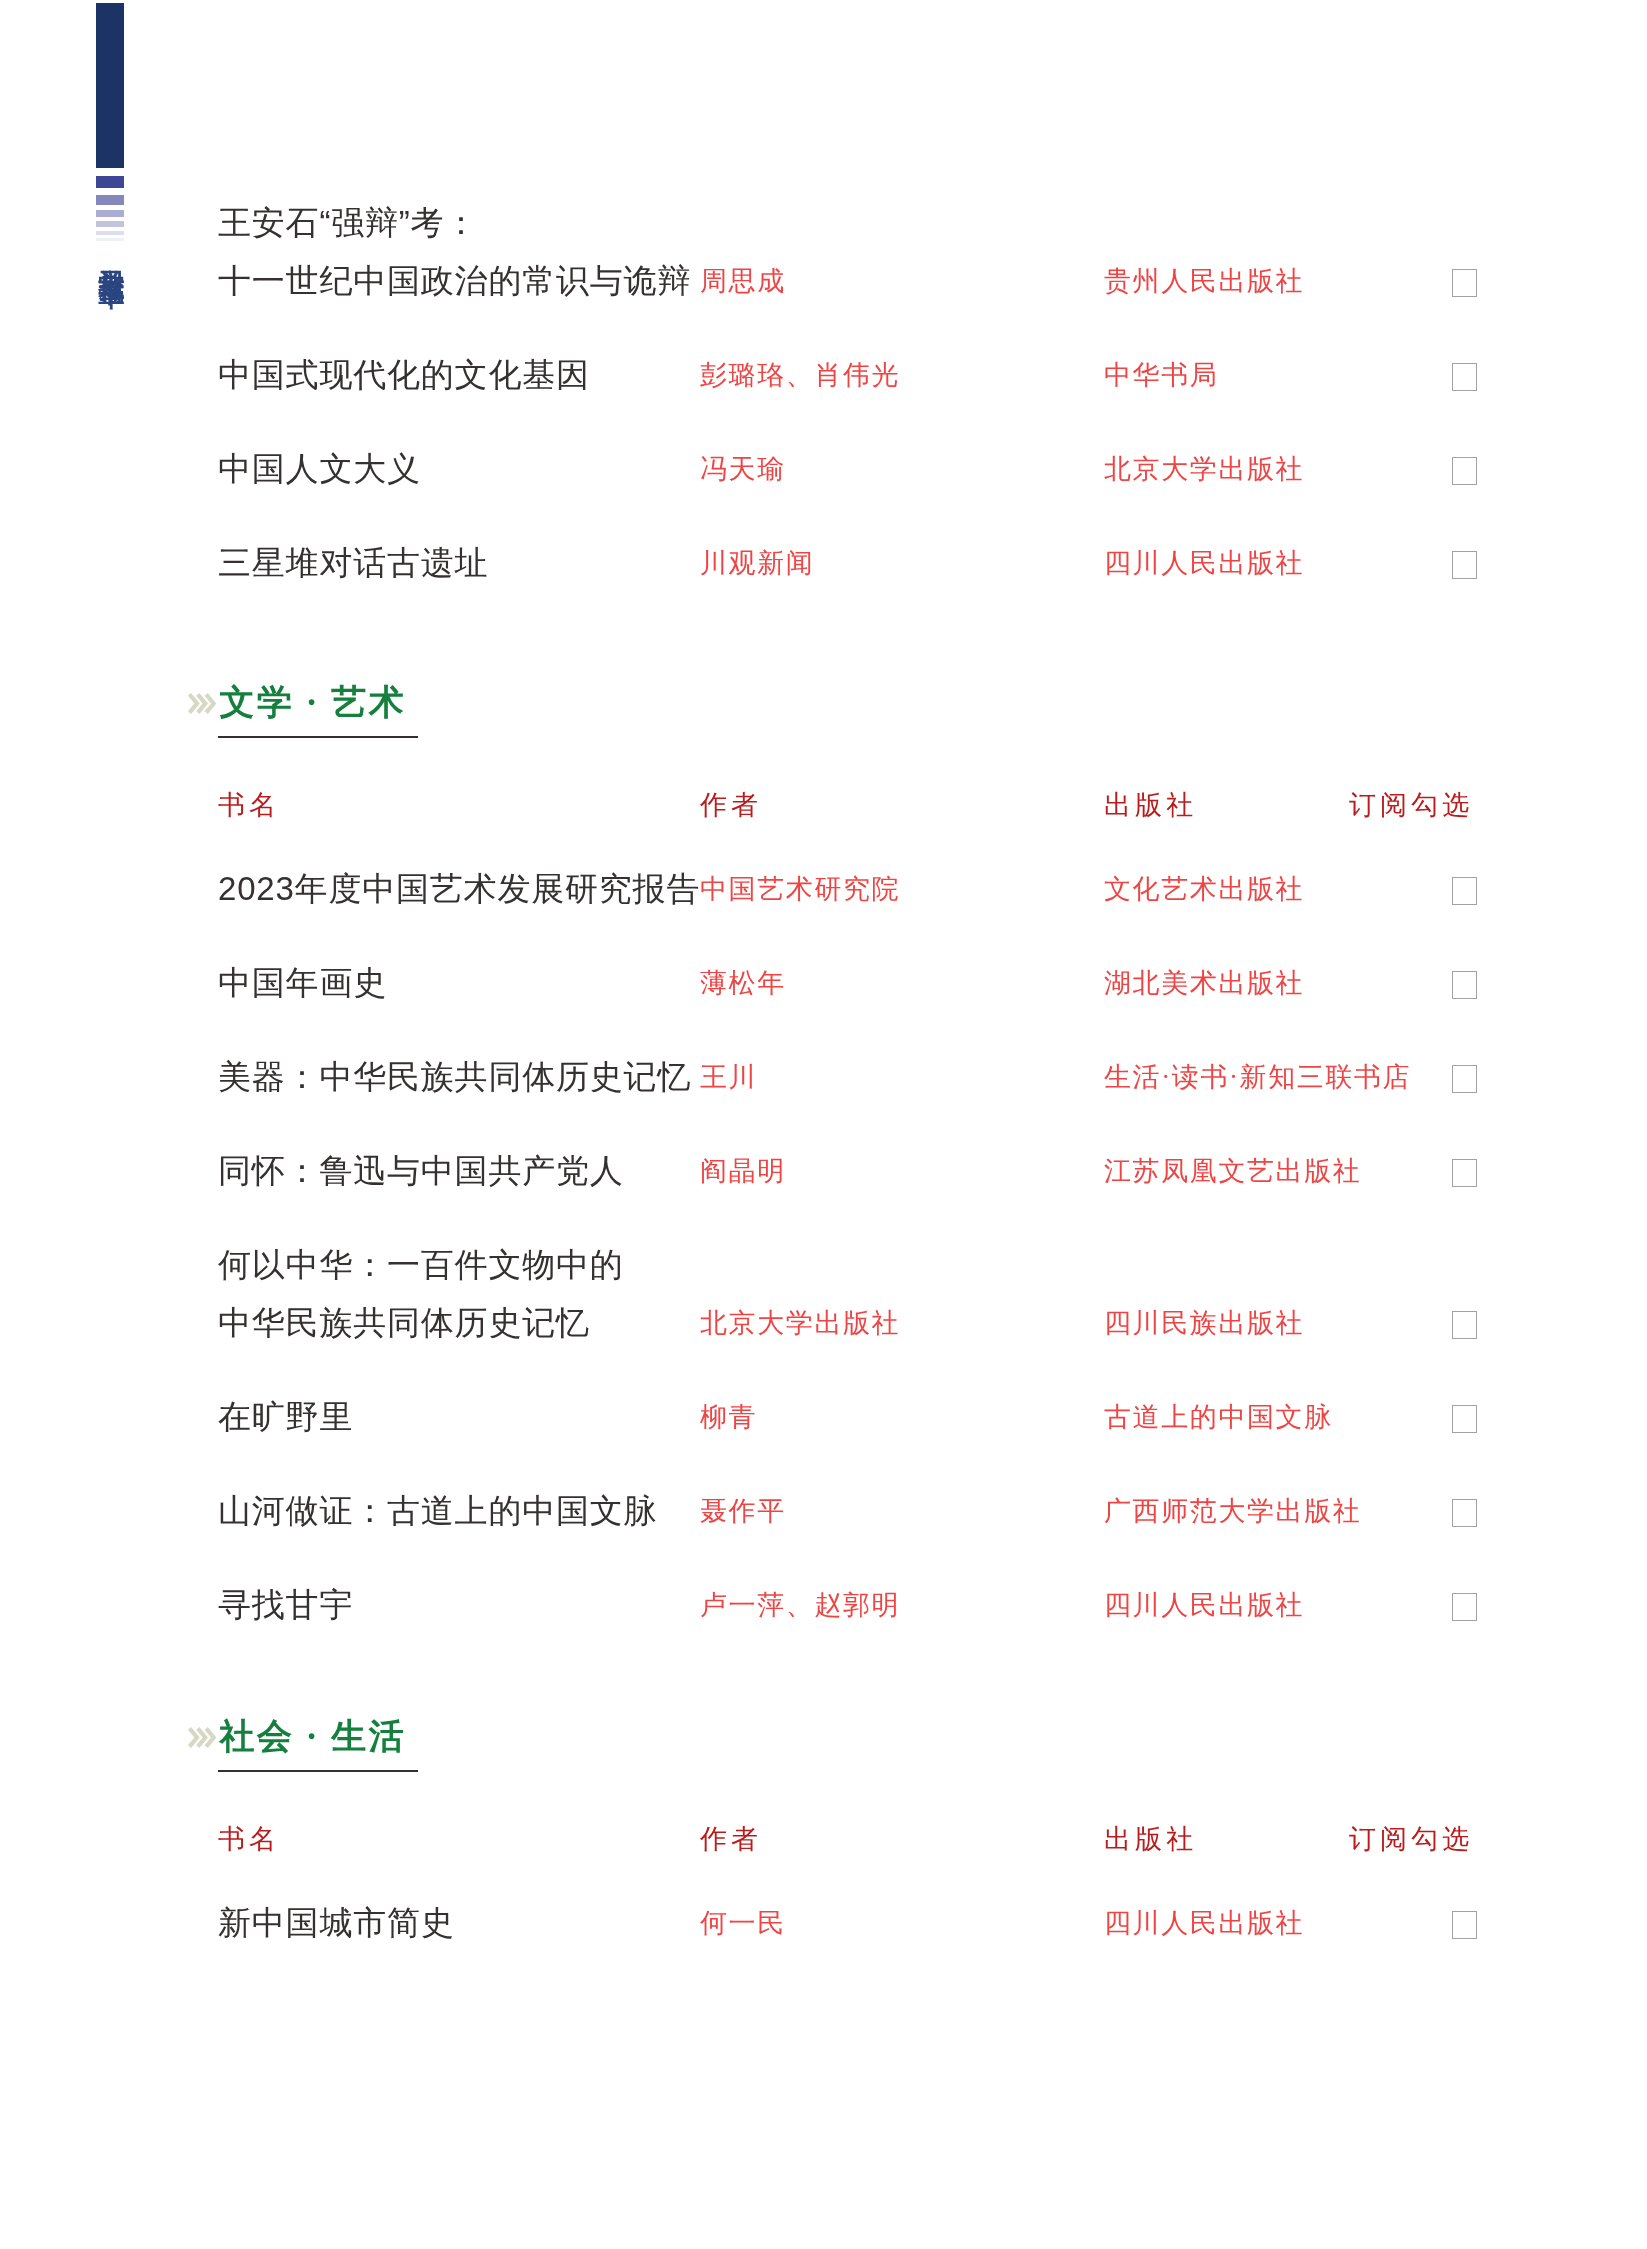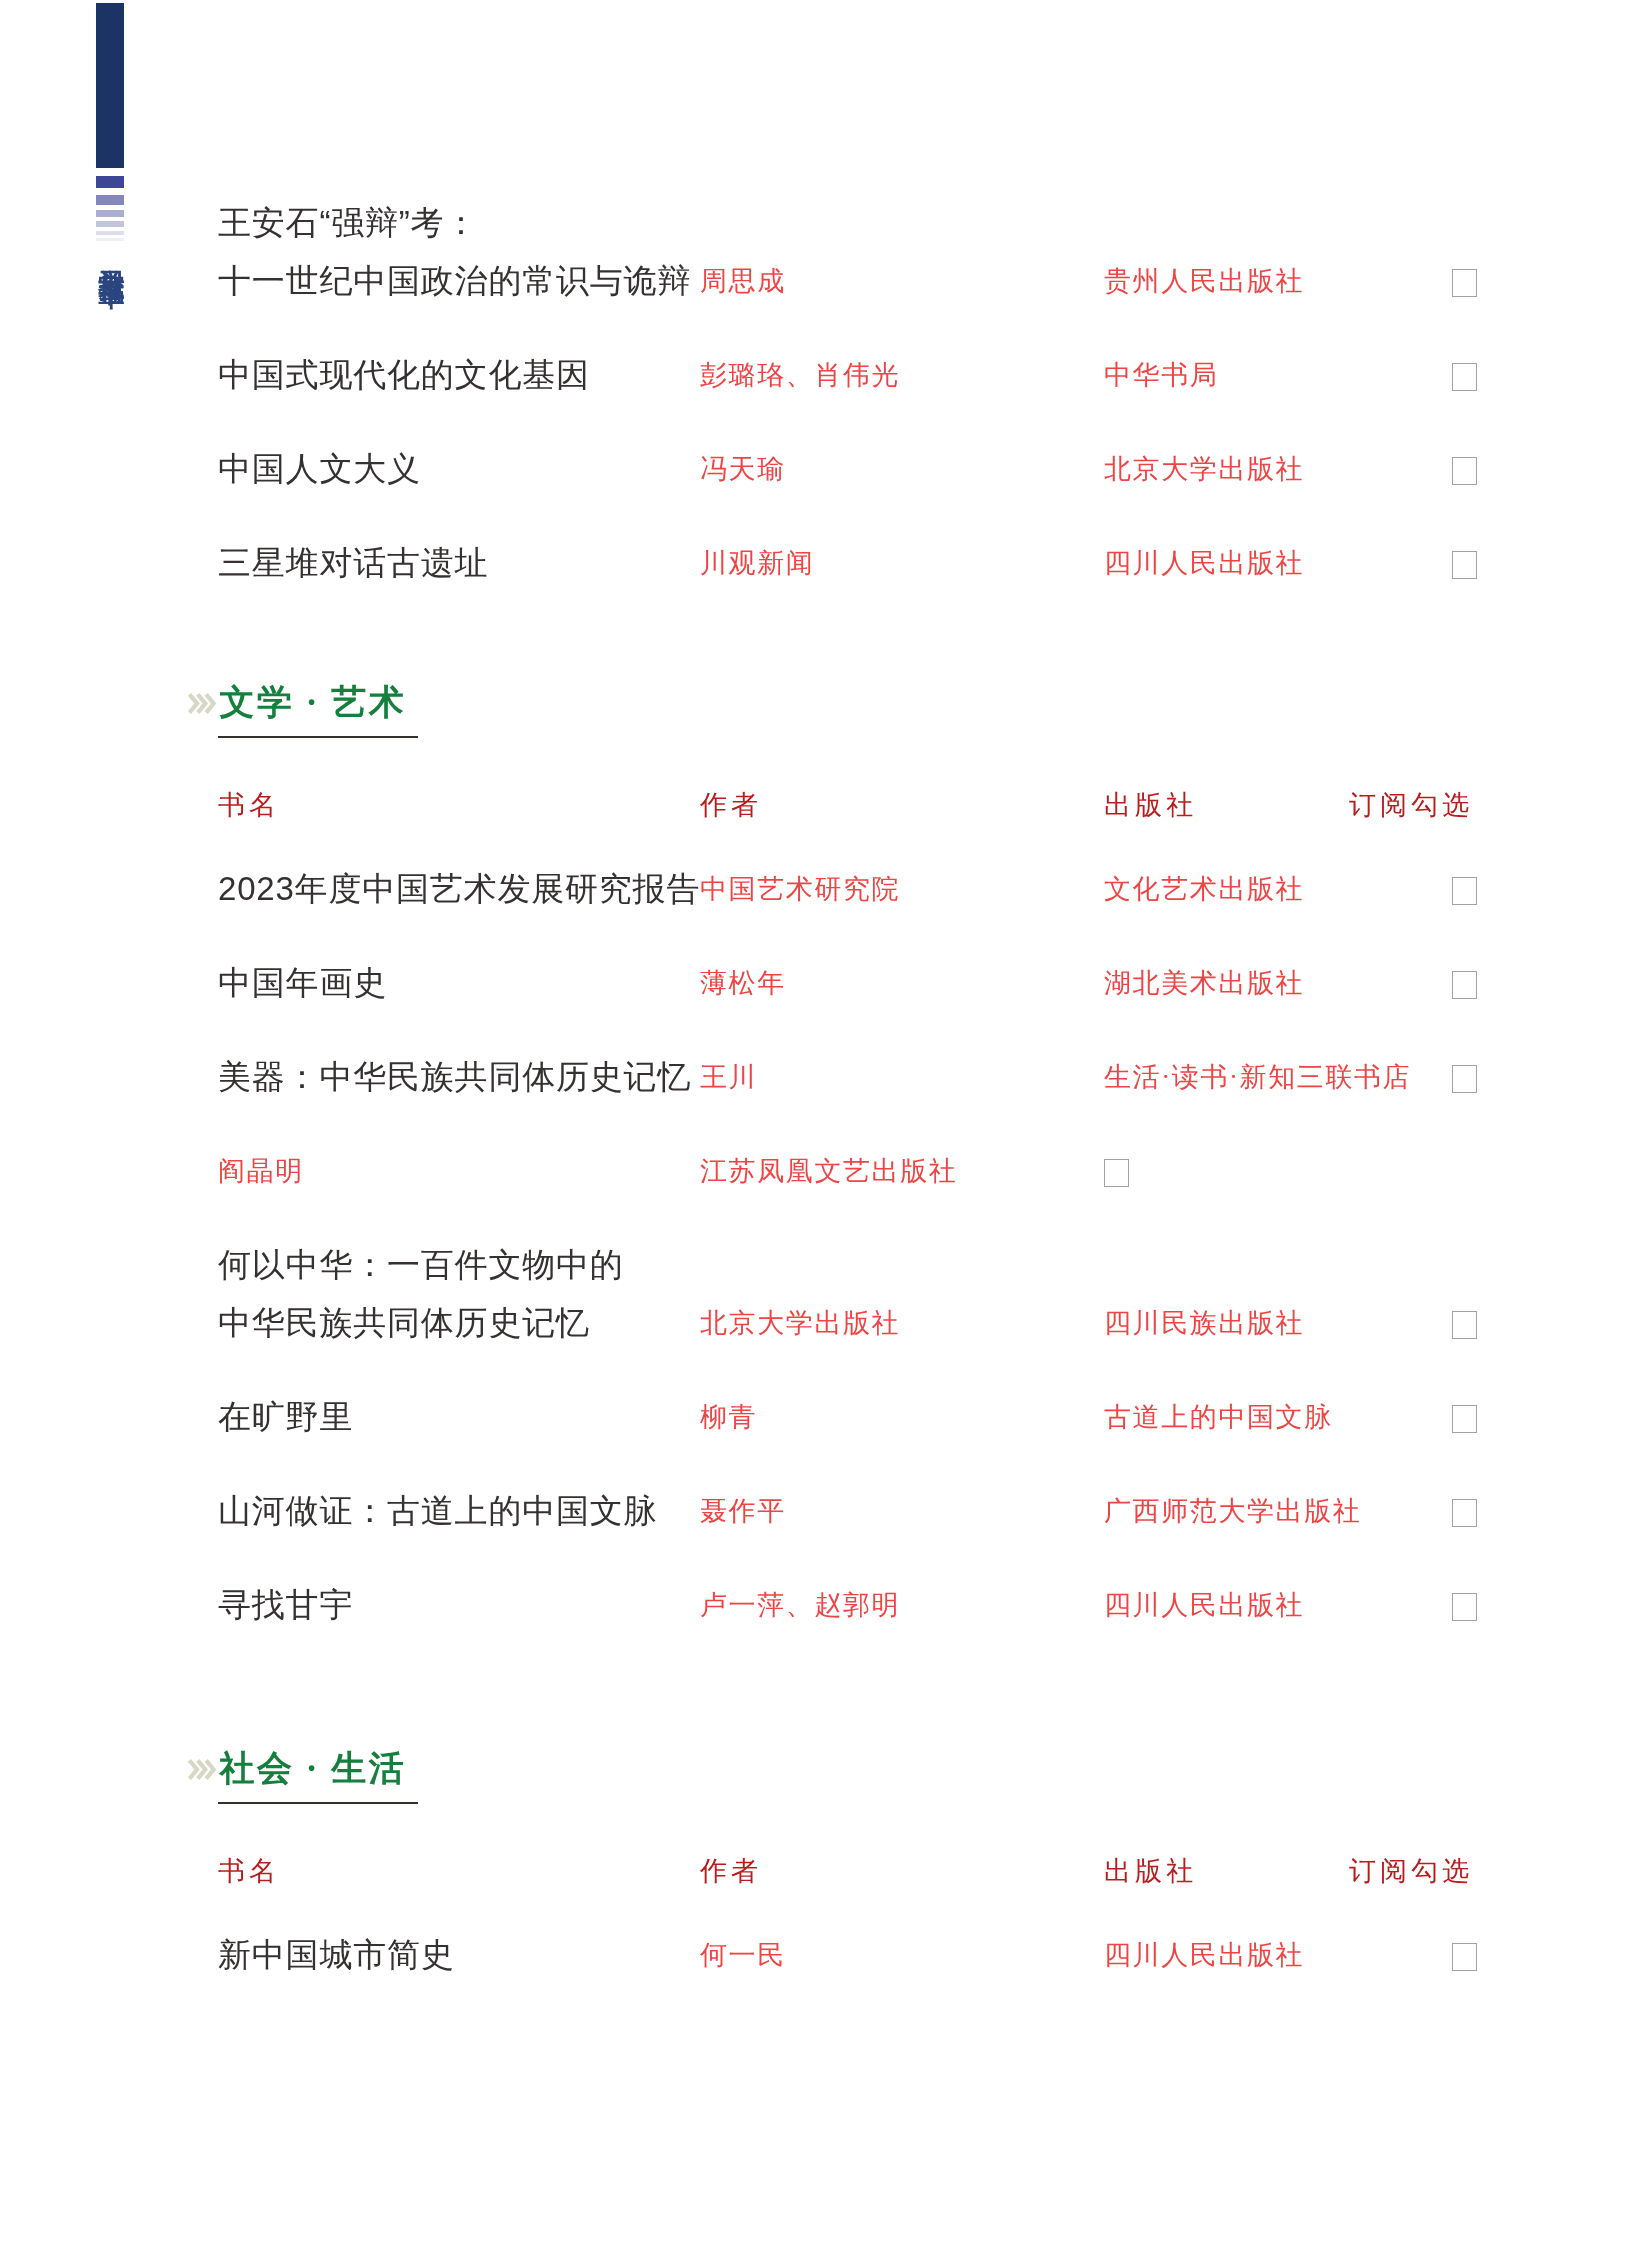--- a/index.html
+++ b/index.html
@@ -47,21 +47,21 @@
     letter-spacing:1.6px;white-space:nowrap;
   }
   .checkbox{
     width:23px;height:26px;background:#ffffff;
     border:1.6px solid #a2a2a2;
     margin-bottom:13px;justify-self:start;
   }
 
   
   .section-header{margin:91px 0 49px 0;position:relative;}
-  .section-header.mt-lg{margin-top:115px;}
+  .section-header.mt-lg{margin-top:83px;}
   .section-title{
     display:inline-block;
     font-family:"Liberation Serif", serif;font-weight:700;
     font-size:35px;line-height:40px;color:#15803d;
     letter-spacing:2.5px;
     padding:0 11.5px 13px 1.6px;
     border-bottom:2.5px solid #33302d;
   }
   .chevrons{position:absolute;left:-31px;top:8.2px;}
 
@@ -157,20 +157,21 @@
   </div>
 
   <div class="row">
     <div class="cell-title">美器：中华民族共同体历史记忆</div>
     <div class="cell-author">王川</div>
     <div class="cell-pub">生活·读书·新知三联书店</div>
     <div class="checkbox" role="checkbox" aria-checked="false"></div>
   </div>
 
   <div class="row">
+    <div class="cell-title">同怀：鲁迅与中国共产党人</div>
     <div class="cell-author">阎晶明</div>
     <div class="cell-pub">江苏凤凰文艺出版社</div>
     <div class="checkbox" role="checkbox" aria-checked="false"></div>
   </div>
 
   <div class="row">
     <div class="cell-title">
       <div>何以中华：一百件文物中的</div>
       <div>中华民族共同体历史记忆</div>
     </div>

